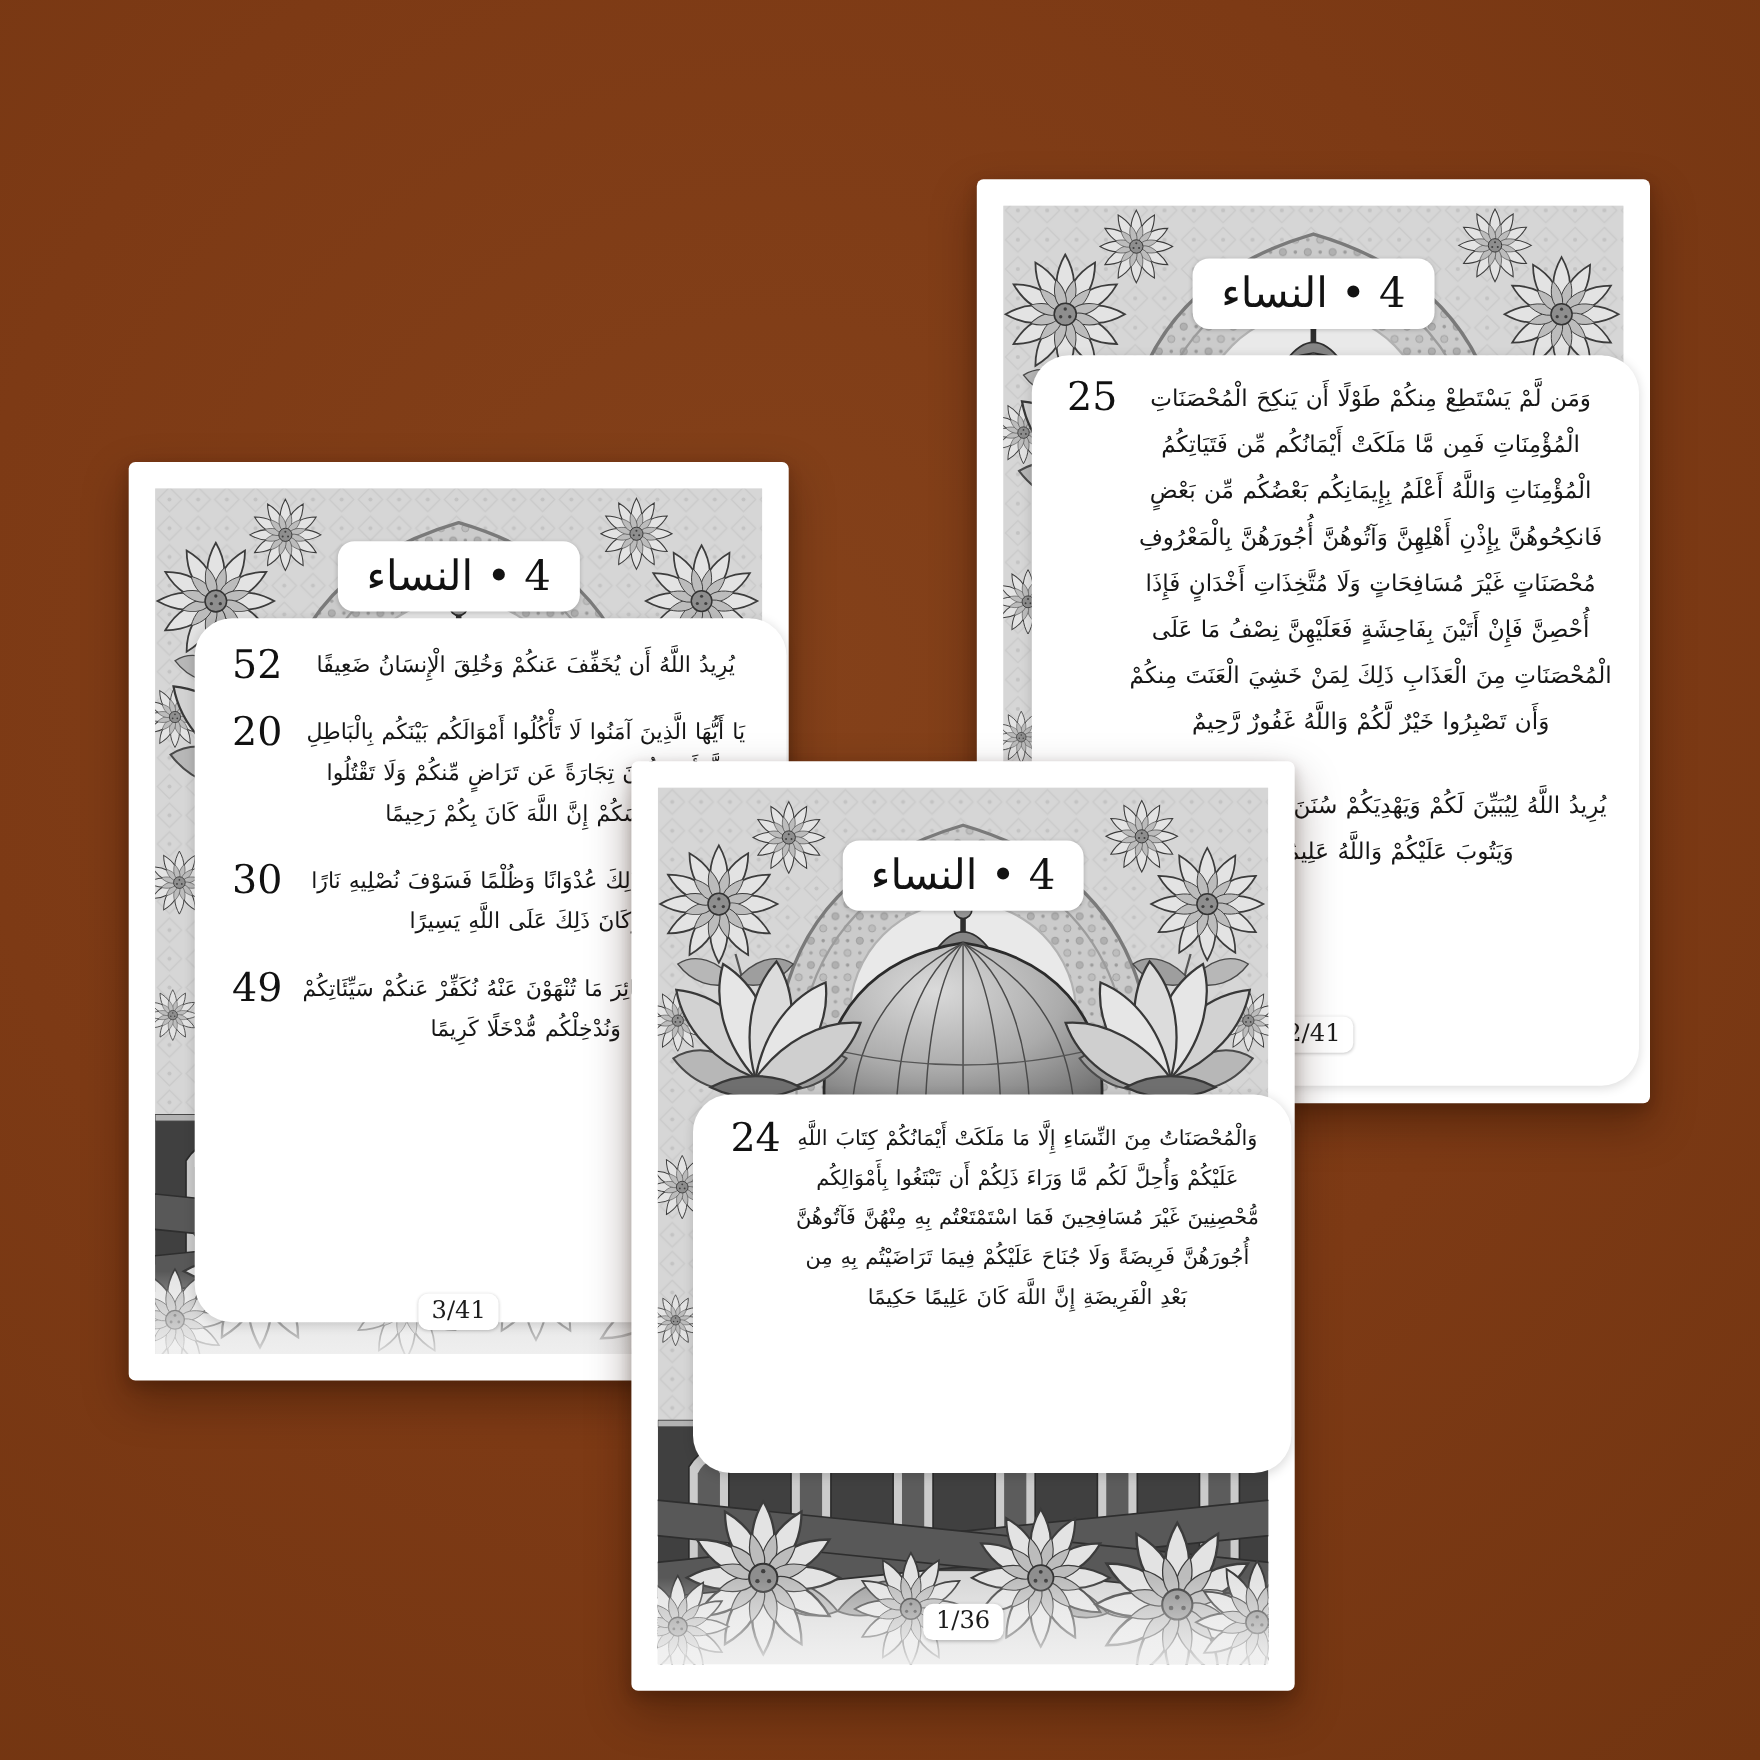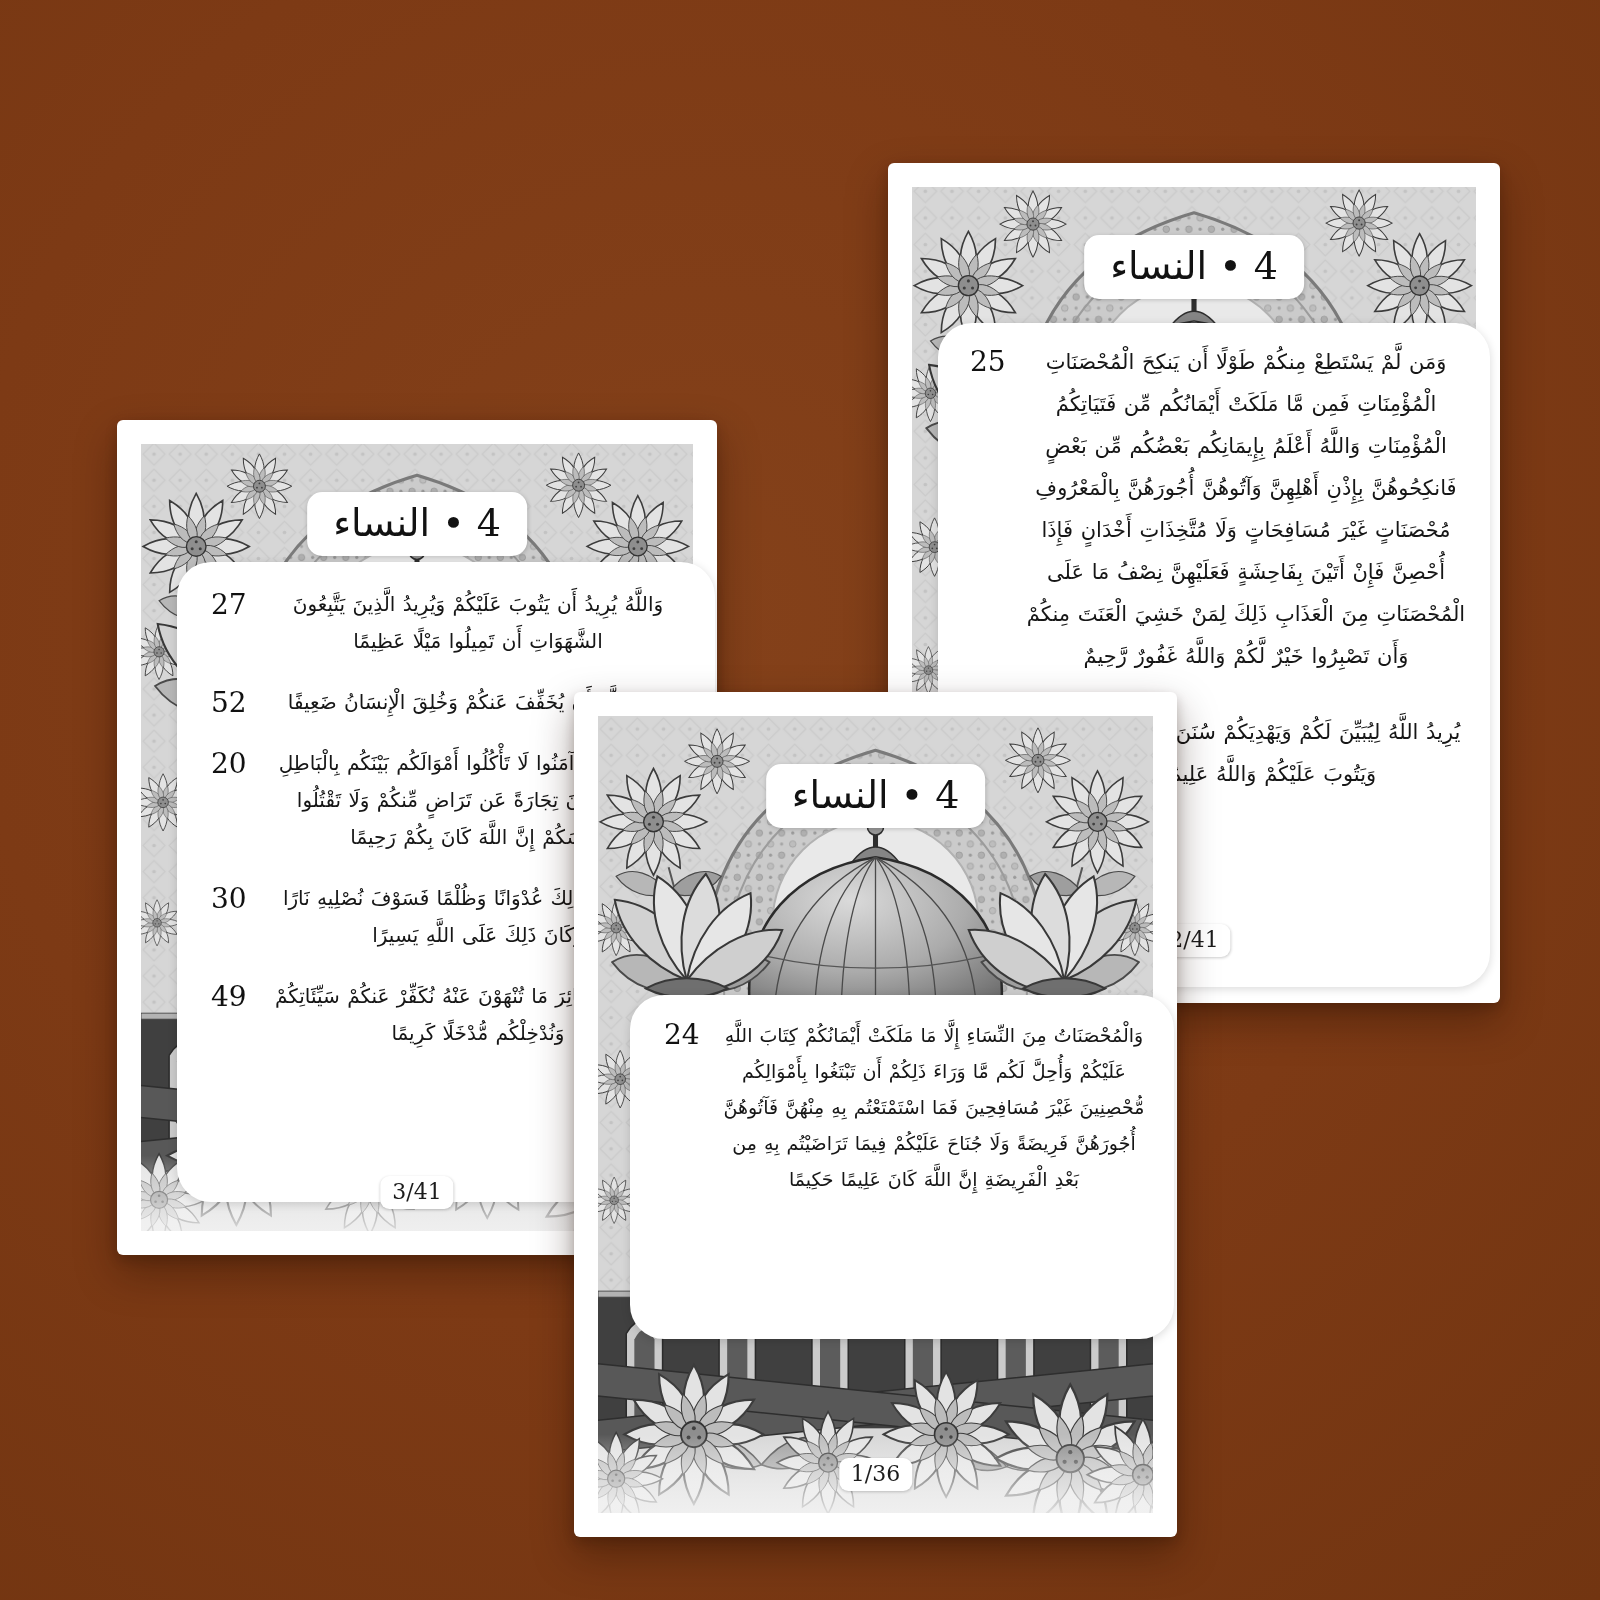--- a/index.html
+++ b/index.html
@@ -32,21 +32,21 @@
     box-shadow:0 2px 10px rgba(0,0,0,.15);
   }
   .card--p3 .panel{left:60px;top:142px;width:486px;height:592px;padding:24px 26px;--fs:20px;--lh:37px;--gap:24px;}
   .card--p2 .panel{left:50px;top:160px;width:504px;height:628px;padding:18px 24px;--fs:21px;--lh:42px;--gap:34px;}
   .card--p1 .panel{left:56px;top:303px;width:492px;height:300px;padding:22px 26px;--fs:19px;--lh:36px;--gap:26px;}
   .verse{display:flex;align-items:flex-start;margin-bottom:var(--gap);}
   .verse:last-child{margin-bottom:0;}
   .vnum{
     flex:0 0 56px;width:56px;padding-left:8px;color:#111;
     font-family:"DejaVu Serif","DejaVu Sans",serif;
-    font-size:28px;line-height:var(--lh);text-align:left;
+    font-size:36px;line-height:var(--lh);text-align:left;
   }
   .vtext{
     flex:1;direction:rtl;text-align:center;color:#161616;
     font-size:var(--fs);line-height:var(--lh);
     word-spacing:1px;
   }
   .pagenum{
     position:absolute;bottom:46px;left:50%;transform:translateX(-50%);
     background:#ffffff;color:#1c1c1c;border-radius:9px;padding:2px 12px;
     font-family:"DejaVu Serif","DejaVu Sans",serif;font-size:22px;line-height:1.3;
@@ -204,24 +204,20 @@
   </defs>
 </svg>
 
 <div class="card card--p3">
   <svg class="art" viewBox="0 0 550 790" preserveAspectRatio="xMidYMid slice">
       <use href="#card-art"></use>
     </svg>
   <div class="badge">4 • النساء</div>
   <div class="panel">
       <div class="verse">
-        <div class="vnum">27</div>
-        <div class="vtext" dir="rtl">وَاللَّهُ يُرِيدُ أَن يَتُوبَ عَلَيْكُمْ وَيُرِيدُ الَّذِينَ يَتَّبِعُونَ الشَّهَوَاتِ أَن تَمِيلُوا مَيْلًا عَظِيمًا</div>
-      </div>
-      <div class="verse">
         <div class="vnum">52</div>
         <div class="vtext" dir="rtl">يُرِيدُ اللَّهُ أَن يُخَفِّفَ عَنكُمْ وَخُلِقَ الْإِنسَانُ ضَعِيفًا</div>
       </div>
       <div class="verse">
         <div class="vnum">20</div>
         <div class="vtext" dir="rtl">يَا أَيُّهَا الَّذِينَ آمَنُوا لَا تَأْكُلُوا أَمْوَالَكُم بَيْنَكُم بِالْبَاطِلِ إِلَّا أَن تَكُونَ تِجَارَةً عَن تَرَاضٍ مِّنكُمْ وَلَا تَقْتُلُوا أَنفُسَكُمْ إِنَّ اللَّهَ كَانَ بِكُمْ رَحِيمًا</div>
       </div>
       <div class="verse">
         <div class="vnum">30</div>
         <div class="vtext" dir="rtl">وَمَن يَفْعَلْ ذَلِكَ عُدْوَانًا وَظُلْمًا فَسَوْفَ نُصْلِيهِ نَارًا وَكَانَ ذَلِكَ عَلَى اللَّهِ يَسِيرًا</div>

